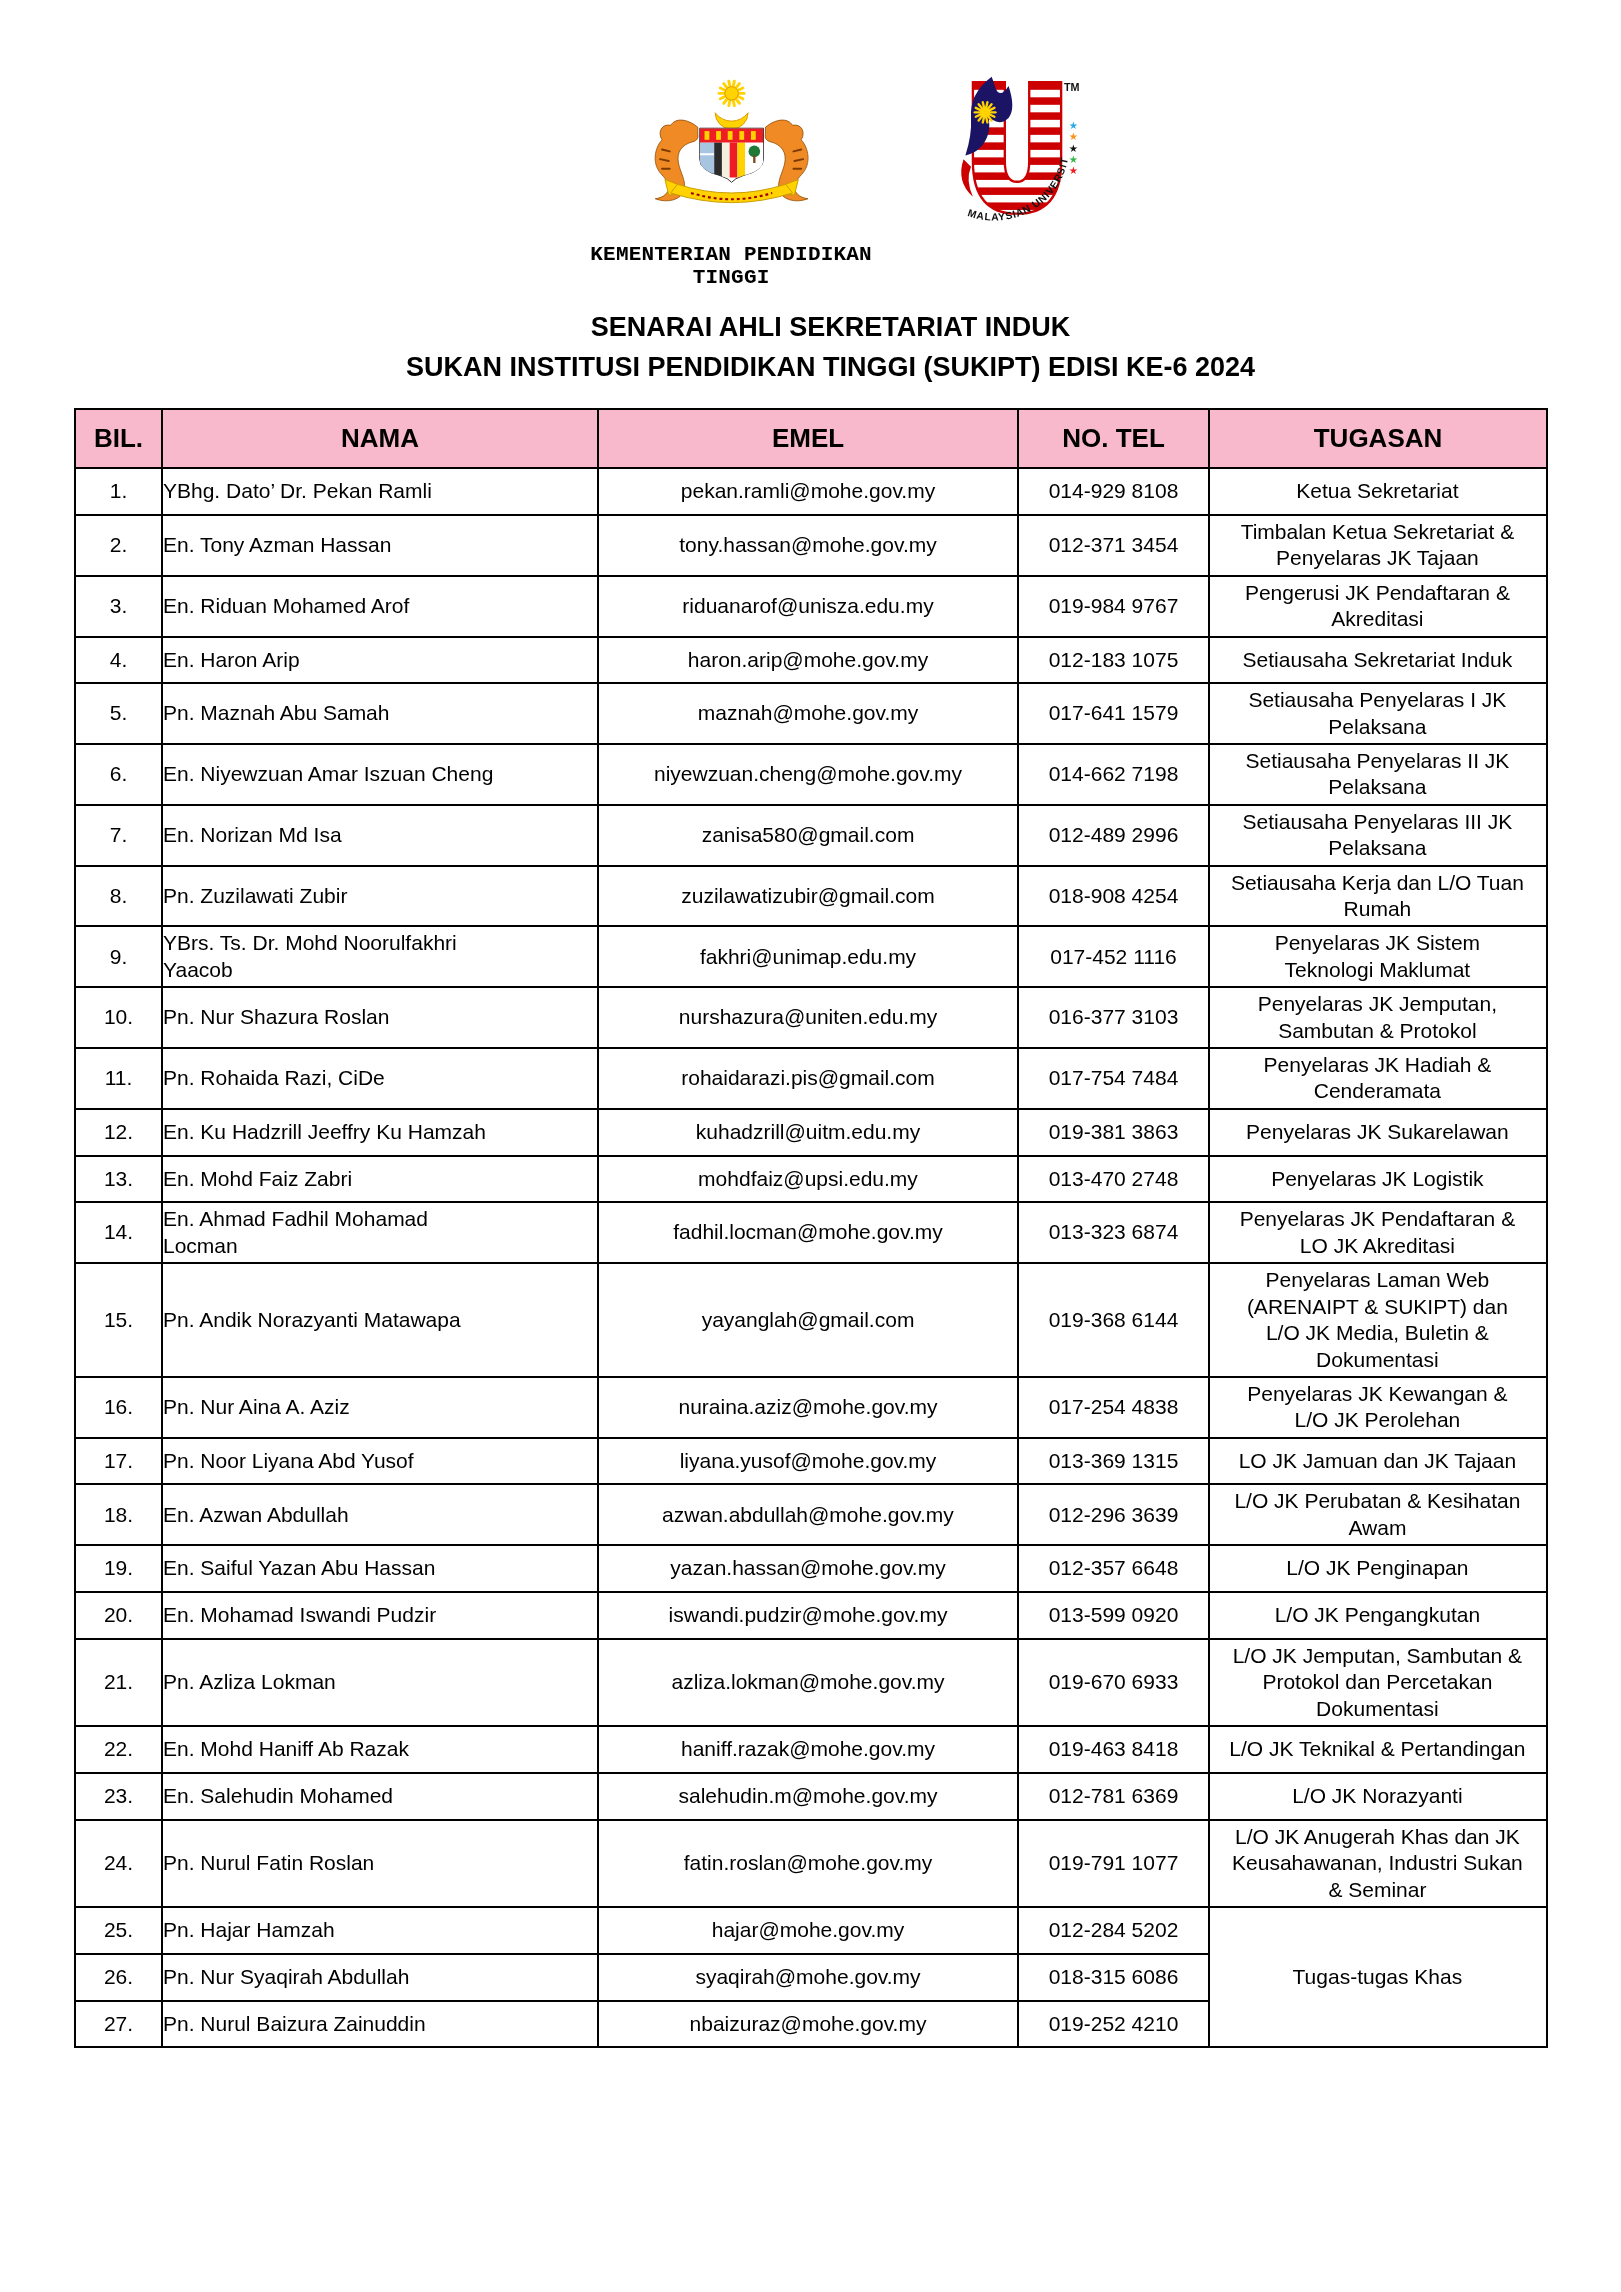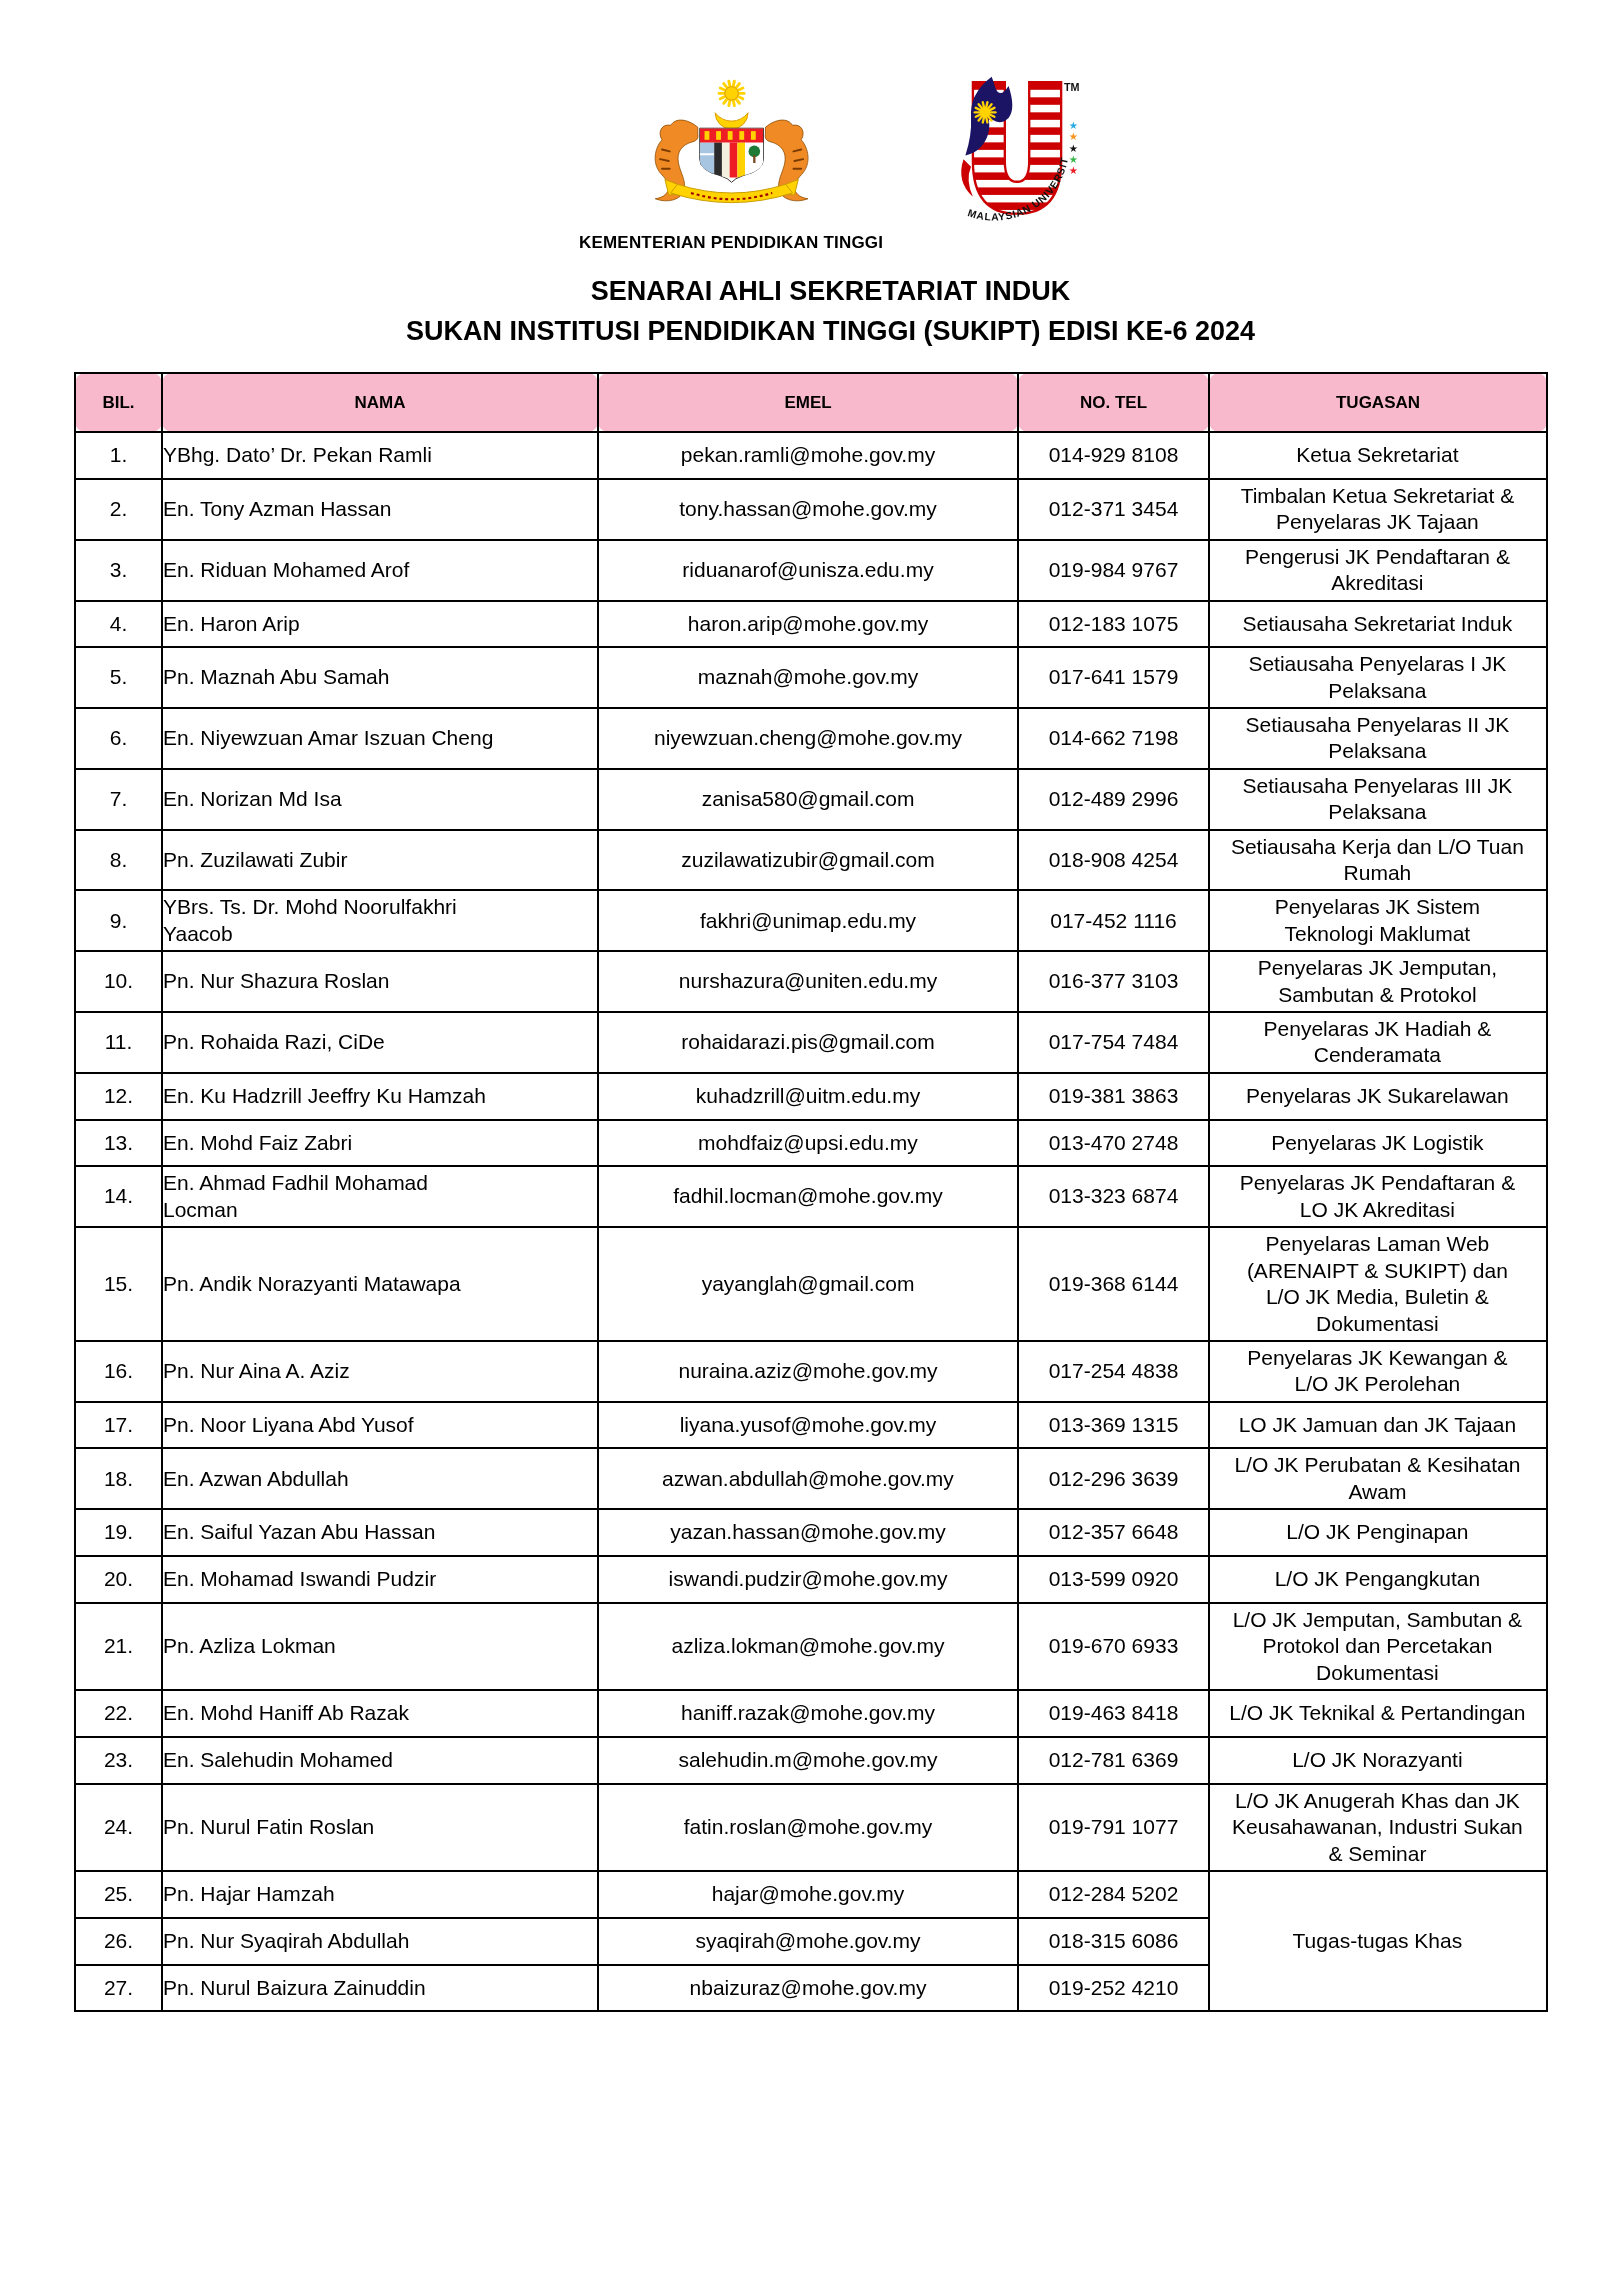--- a/index.html
+++ b/index.html
@@ -10,37 +10,36 @@
     font-family:"Liberation Sans","DejaVu Sans",sans-serif;
     color:#000;
     overflow:hidden;
   }
   .logos-row {
     display:flex; justify-content:center; align-items:flex-start;
     padding-top:76px; gap:45px; transform:translateX(19.6px);
   }
   .crest-block { width:310px; text-align:center; }
   .crest-caption {
-    margin-top:8px; font-size:17px; font-weight:bold; letter-spacing:0.2px;
+    margin-top:18px; font-size:21px; font-weight:bold; letter-spacing:0.2px;font-family:Liberation Mono, monospace;
   }
   .uni-logo-block { width:153px; }
   .title-block {
     text-align:center; margin-top:17.6px;
     font-weight:bold; font-size:27px; line-height:40px;padding-left:40px;
   }
   table.roster {
     border-collapse:collapse; table-layout:fixed;
     margin:21.6px 0 0 74px; width:1472px;
   }
   .roster th, .roster td { border:solid #000; border-width:2.9px 2px; }
   .roster th {
     background:var(--header-bg,#F9B9CD);
-    font-size:17px; font-weight:bold; height:55px; text-align:center;
+    font-size:26px; font-weight:bold; height:55px; text-align:center;
     vertical-align:middle;
-    border-radius:10px;
   }
   .roster td {
     font-size:21px; line-height:26.5px; padding:2.9px 7.8px;
     height:39px; text-align:center; vertical-align:middle;
     word-wrap:break-word;
   }
   .roster td.c-nama { text-align:left; padding-left:0; white-space:pre-line; }
   .roster td.c-tugasan { white-space:pre-line; padding-left:9.8px; padding-right:11px; }
 </style>
 </head>

